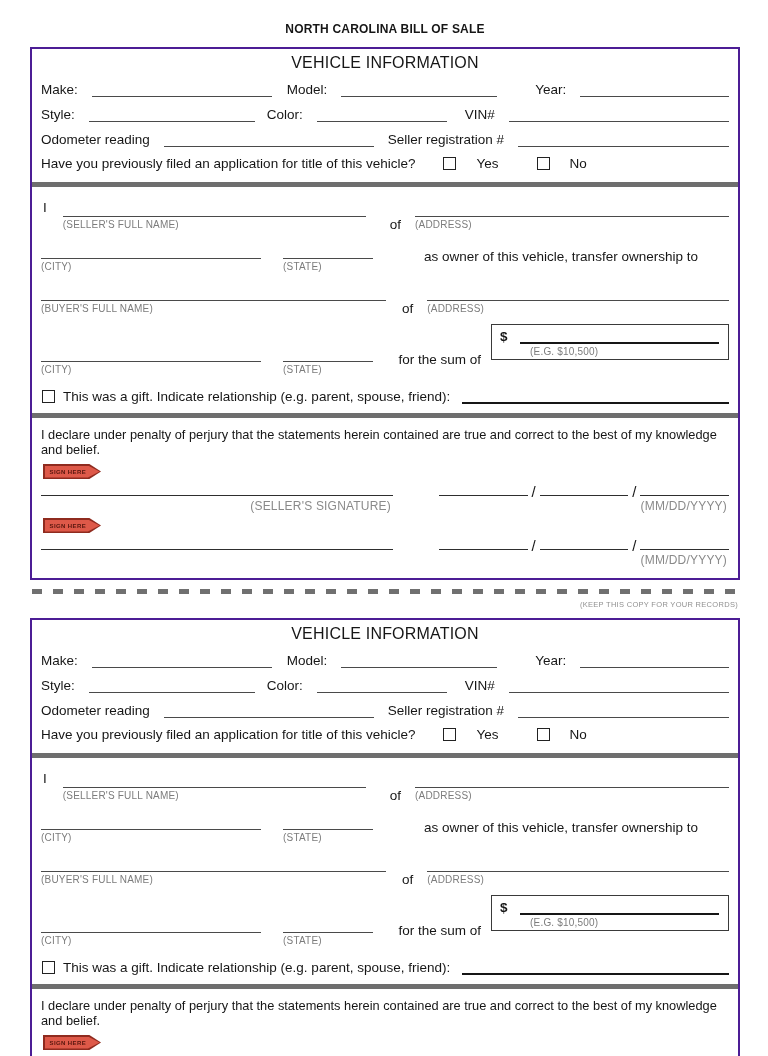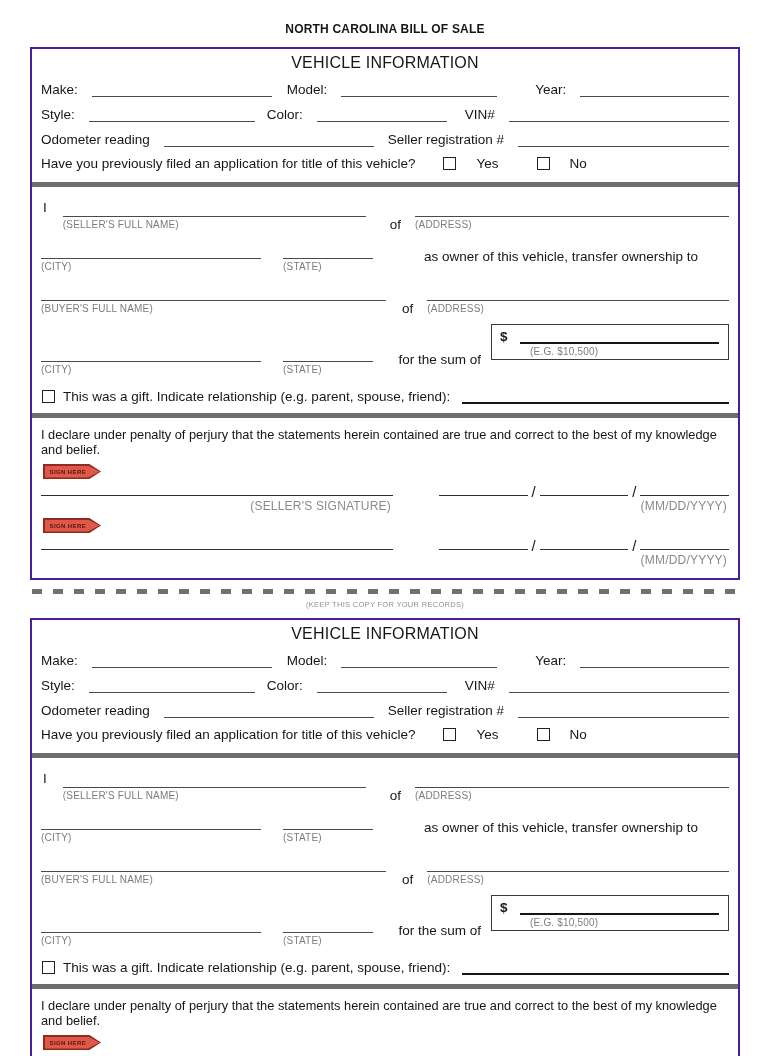--- a/index.html
+++ b/index.html
@@ -78,21 +78,21 @@
   .sigline { height: 16px; border-bottom: 1.6px solid #2e2e2e; width: 100%; }
   .sigsub { font-size: 12px; color: #8a8a8a; text-align: right; padding: 3px 2px 0 0; letter-spacing: .2px; }
   .datecol { flex: 1; margin-left: 46px; display: flex; flex-direction: column; }
   .dateline { display: flex; align-items: flex-end; margin-top: 20px; }
   .dateline .uline { flex: 1; height: 14px; border-bottom: 1.6px solid #2e2e2e; }
   .slash { font-size: 15px; line-height: 12px; margin: 0 4px; transform: translateY(2px); }
 
   
   .sep { padding: 9px 2px 0; }
   .dashes { height: 5px; background: repeating-linear-gradient(90deg, #707070 0 10px, transparent 10px 21px); }
-  .keep-note { text-align: center; font-size: 7.5px; color: #909090; margin: 6px 0 9px; letter-spacing: .3px; }
+  .keep-note { text-align: right; font-size: 7.5px; color: #909090; margin: 6px 0 9px; letter-spacing: .3px; }
 </style>
 </head>
 <body>
 
 <div class="page">
   <div class="title">NORTH CAROLINA BILL OF SALE</div>
 
   <div id="copy-slot-1">
   <div class="copy">
 

